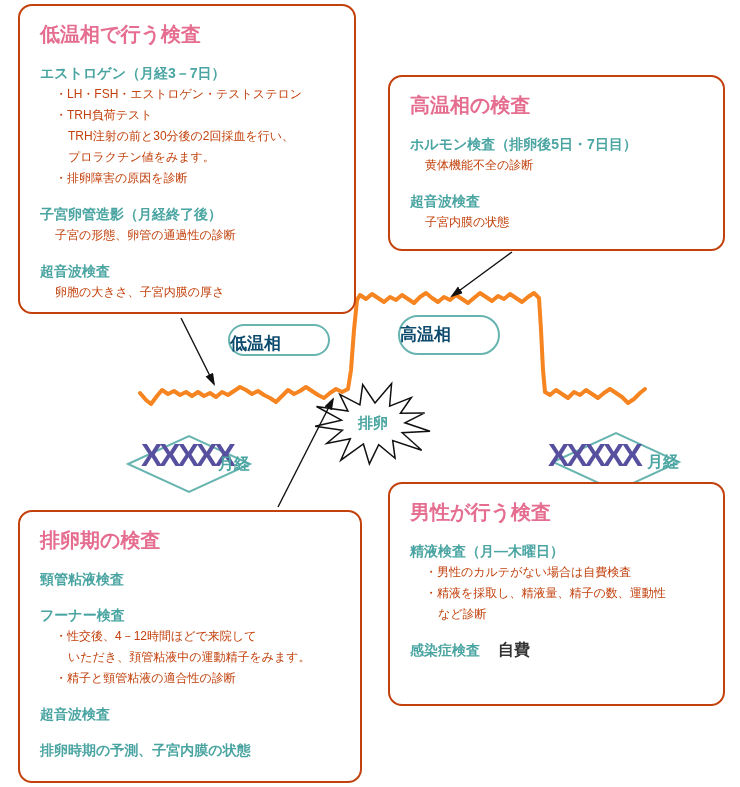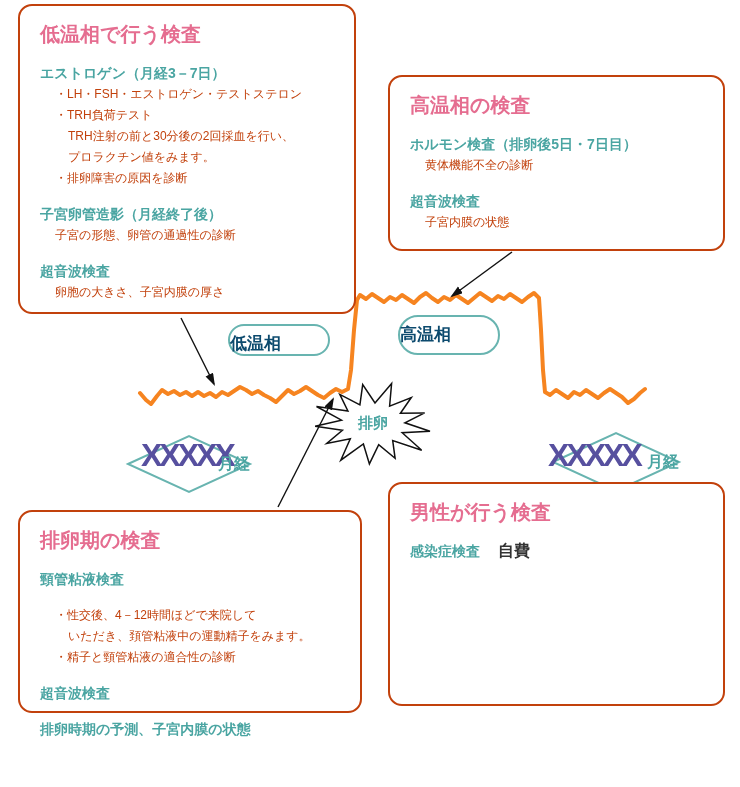--- a/index.html
+++ b/index.html
@@ -87,40 +87,47 @@
     <div class="sec">
       <div class="sec-heading">ホルモン検査（排卵後5日・7日目）</div>
       <div class="line lvl1">黄体機能不全の診断</div>
     </div>
     <div class="sec">
       <div class="sec-heading">超音波検査</div>
       <div class="line lvl1">子宮内膜の状態</div>
     </div>
   </div>
 
-  <div class="box" style="left:18px;top:510px;width:344px;height:203px;">
+  <div class="box" style="left:18px;top:510px;width:344px;height:273px;">
     <div class="box-title">排卵期の検査</div>
     <div class="sec">
       <div class="sec-heading">頸管粘液検査</div>
     </div>
     <div class="sec">
+      <div class="sec-heading">フーナー検査</div>
       <div class="line lvl1">・性交後、4－12時間ほどで来院して</div>
       <div class="line lvl2">いただき、頚管粘液中の運動精子をみます。</div>
       <div class="line lvl1">・精子と頸管粘液の適合性の診断</div>
     </div>
     <div class="sec">
       <div class="sec-heading">超音波検査</div>
     </div>
     <div class="sec">
       <div class="sec-heading">排卵時期の予測、子宮内膜の状態</div>
     </div>
   </div>
 
   <div class="box" style="left:388px;top:482px;width:337px;height:224px;">
     <div class="box-title">男性が行う検査</div>
+    <div class="sec">
+      <div class="sec-heading">精液検査（月―木曜日）</div>
+      <div class="line lvl1">・男性のカルテがない場合は自費検査</div>
+      <div class="line lvl1">・精液を採取し、精液量、精子の数、運動性</div>
+      <div class="line lvl2">など診断</div>
+    </div>
     <div class="sec">
       <span class="sec-heading">感染症検査</span><span class="sec-suffix">自費</span>
     </div>
   </div>
 
   <div class="stadium" style="left:228px;top:324px;width:102px;height:32px;line-height:36px;">低温相</div>
   <div class="stadium" style="left:398px;top:315px;width:102px;height:40px;line-height:36px;">高温相</div>
 
   <div class="xxxxx" style="left:141px;top:403px;">XXXXX</div>
   <div class="xxxxx" style="left:548px;top:403px;">XXXXX</div>

